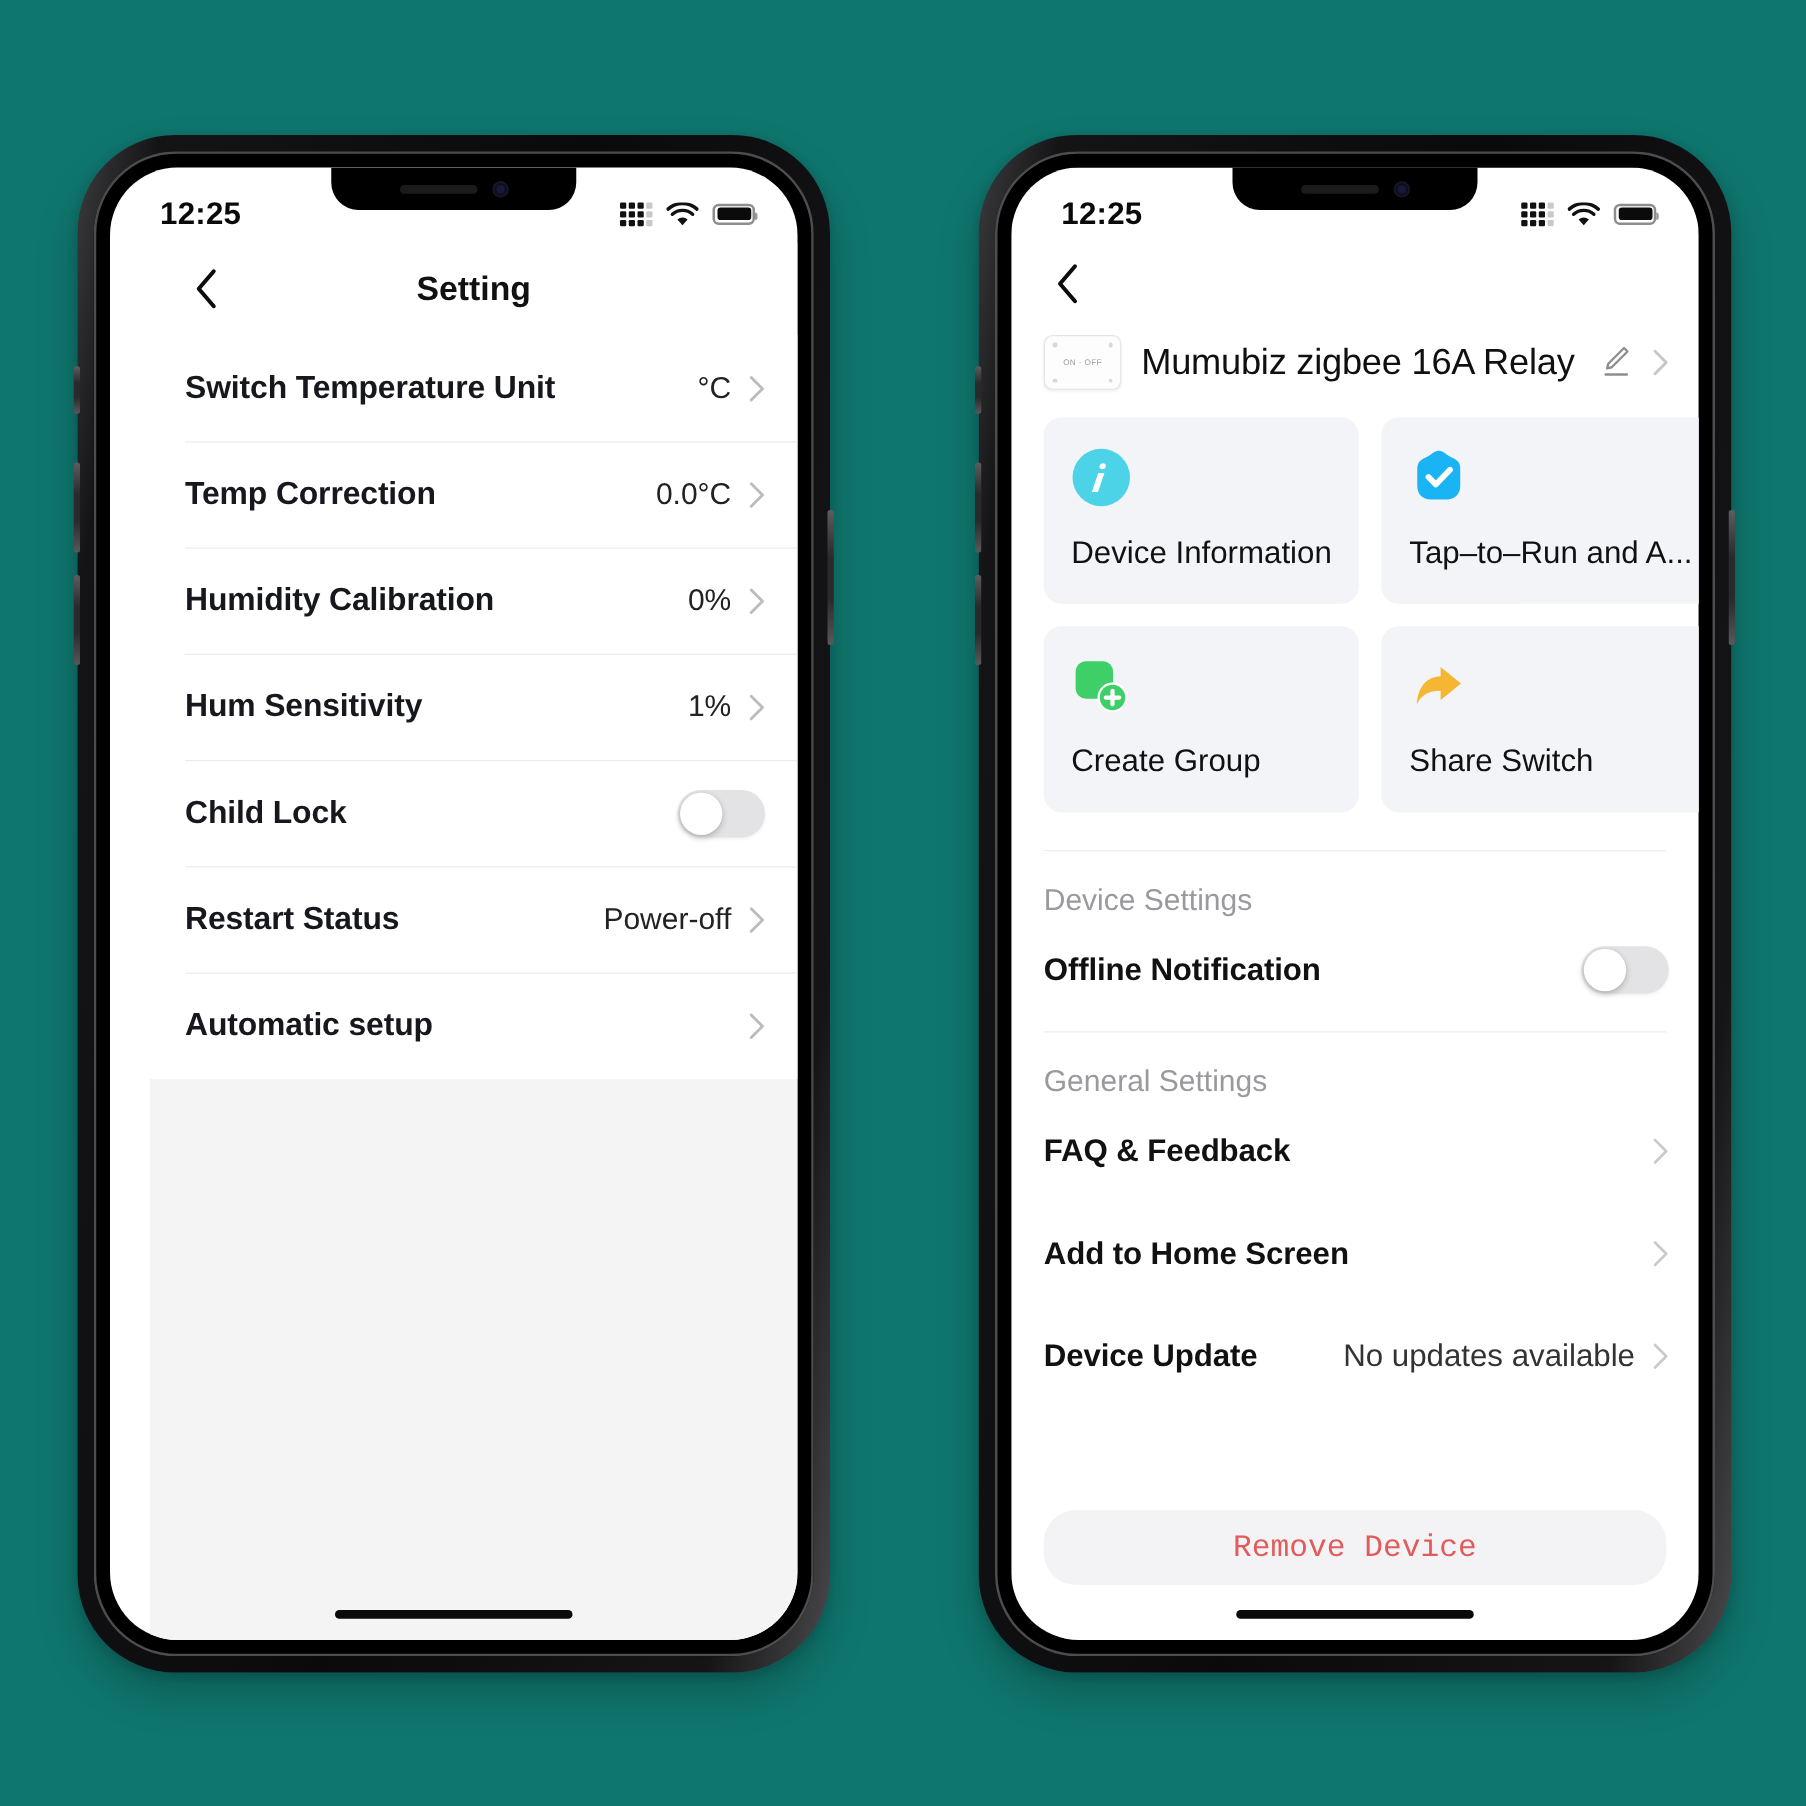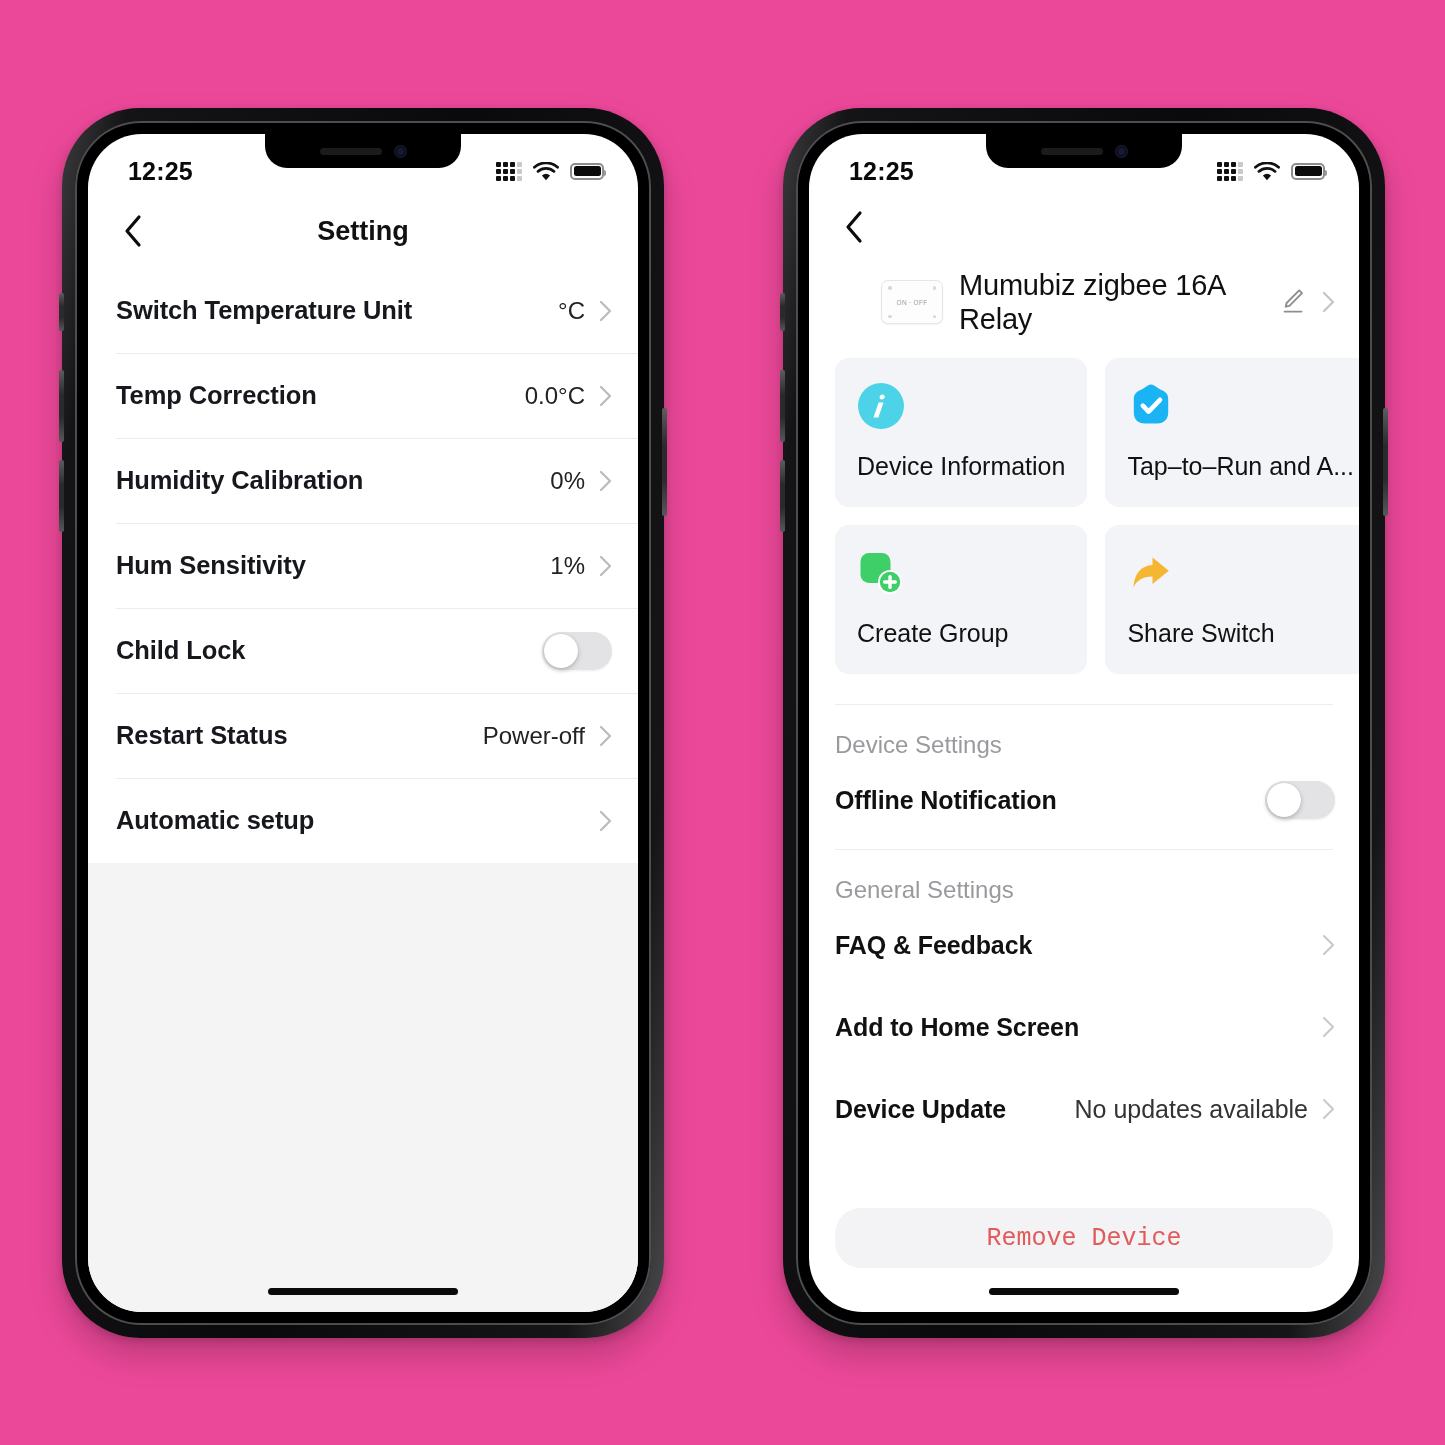--- a/index.html
+++ b/index.html
@@ -5,21 +5,21 @@
   * { box-sizing: border-box; margin: 0; padding: 0; }
   html, body {
     width: 1445px; height: 1445px;
     background: #ffffff;
     font-family: "Liberation Sans", sans-serif;
     overflow: hidden;
   }
   .stage {
     position: relative;
     width: 1445px; height: 1445px;
-    background: #ec4899;
+    background: #0f766e;
   }
 
   
   .phone {
     position: absolute;
     border-radius: 78px;
     background: linear-gradient(100deg, #3d3d3f 0%, #141416 8%, #0a0a0c 50%, #151517 88%, #4a4a4c 100%);
     padding: 13px;
     box-shadow: 0 18px 34px rgba(0,0,0,0.20), 0 3px 9px rgba(0,0,0,0.16);
   }
@@ -176,21 +176,20 @@
 
   
   .screen-body-r {
     height: 100%; display: flex; flex-direction: column;
     background: #fff; padding-top: 60px;
   }
   .navbar-r { height: 66px; display: flex; align-items: center; padding: 0 28px; }
   .dev-head {
     display: flex; align-items: center; gap: 16px;
     padding: 8px 24px 22px 26px;
-    margin-left: 46px;
   }
   .dev-thumb {
     width: 62px; height: 44px; flex: none;
     background: #fdfdfd;
     border: 1px solid #e6e6e8;
     border-radius: 7px;
     position: relative;
     display:flex; align-items:center; justify-content:center;
     box-shadow: 0 1px 2px rgba(0,0,0,0.05);
   }
@@ -295,21 +294,21 @@
               <path d="M13 18.2 8.9 13.6a6.3 6.3 0 0 1 8.2 0Z" fill="#111"></path>
               <path d="M4.9 9.4a12.1 12.1 0 0 1 16.2 0" stroke="#111" stroke-width="2.7" fill="none" stroke-linecap="round"></path>
               <path d="M1.4 5.3a17.3 17.3 0 0 1 23.2 0" stroke="#111" stroke-width="2.7" fill="none" stroke-linecap="round"></path>
             </svg>
             <div class="batt">
                 <i></i>
               </div>
           </div>
         </div>
 
-        <div class="screen-body-l" style="padding-top:60px;">
+        <div class="screen-body-l" style="padding-top:60px;margin-left:32px;">
 
           <div class="navbar-l">
             <div class="chev-back">
               <svg width="20" height="34" viewBox="0 0 20 34">
                 <path d="M16 3 4 17l12 14" stroke="#0c0c0c" stroke-width="3.2" fill="none" stroke-linecap="round" stroke-linejoin="round"></path>
               </svg>
             </div>
             <div class="nav-title">Setting</div>
           </div>
 

